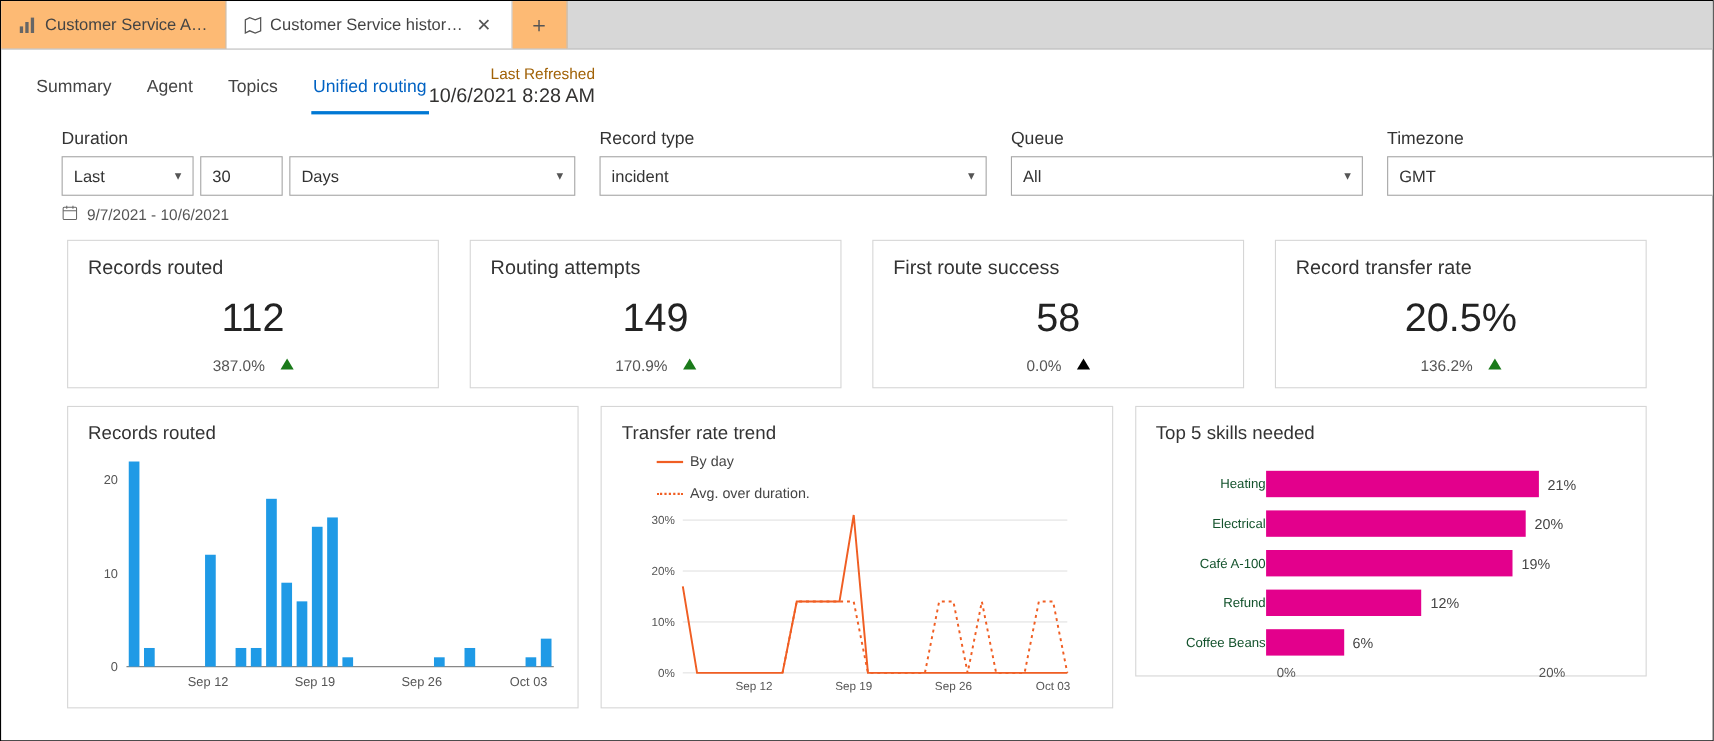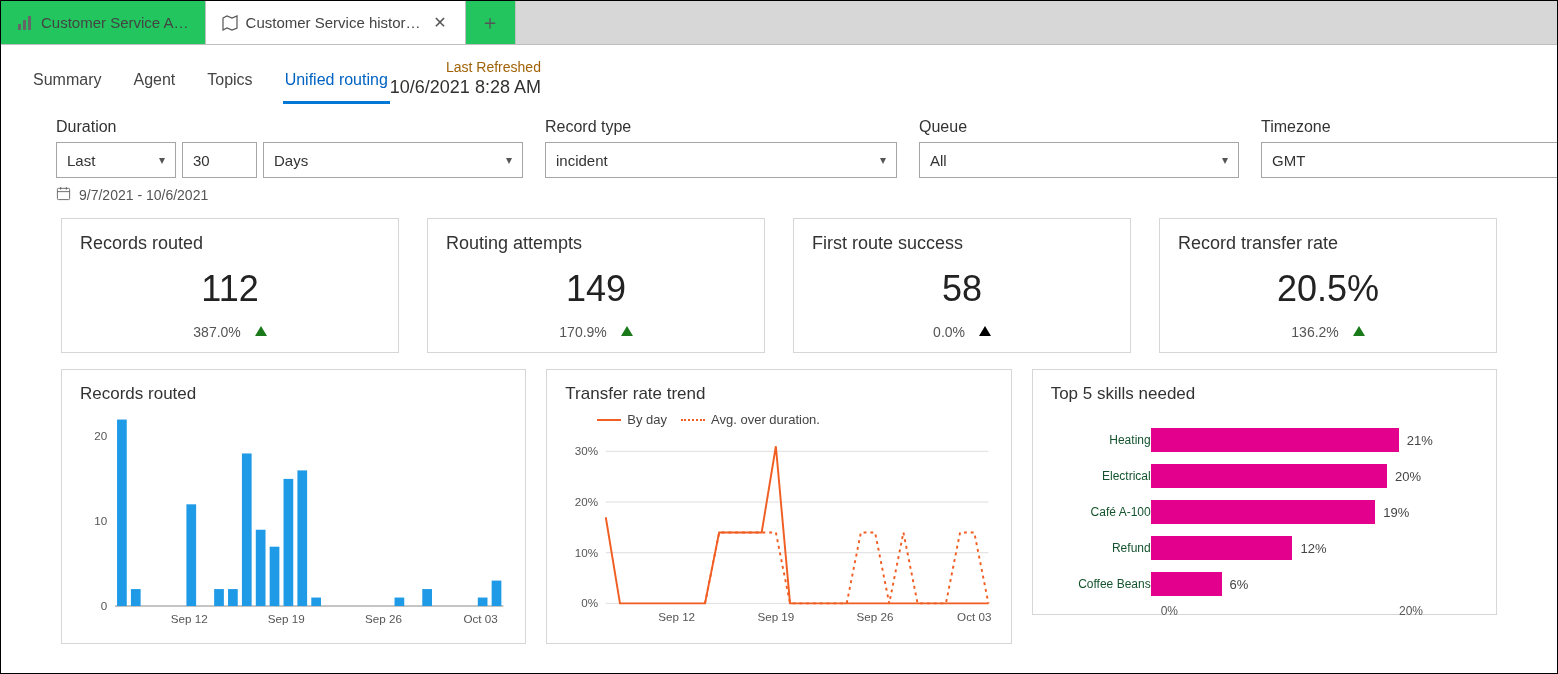--- a/index.html
+++ b/index.html
@@ -1,21 +1,21 @@
 <!DOCTYPE html>
 <html><head>
 <meta charset="utf-8">
 <style>
   * { box-sizing: border-box; }
   html, body { margin: 0; padding: 0; font-family: "Segoe UI", Arial, sans-serif; background: #fff; color: #323130; }
   .app { width: 1558px; height: 674px; border: 1px solid #000; position: relative; overflow: hidden; }
 
   
   .tabstrip { height: 44px; background: #d7d7d7; display: flex; align-items: stretch; border-bottom: 1px solid #bfbfbf; }
-  .tab { display: flex; align-items: center; gap: 8px; padding: 0 16px; background: #22c55e; color: #444; font-size: 15px; cursor: pointer; border-right: 1px solid #bfbfbf; max-width: 260px; }
+  .tab { display: flex; align-items: center; gap: 8px; padding: 0 16px; background: #fdba74; color: #444; font-size: 15px; cursor: pointer; border-right: 1px solid #bfbfbf; max-width: 260px; }
   .tab.active { background: #fff; }
   .tab .ticon svg { width: 16px; height: 16px; display: block; }
   .tab .label { white-space: nowrap; overflow: hidden; text-overflow: ellipsis; }
   .tab .close { font-size: 16px; color: #555; padding: 0 2px; }
   .tab.newtab { width: 50px; justify-content: center; font-size: 20px; color: #555; }
 
   
   .subnav { display: flex; align-items: flex-end; justify-content: flex-start; padding: 14px 30px 0 30px; }
   .navtabs { display: flex; gap: 28px; }
   .navtab { padding: 6px 2px 12px 2px; font-size: 16px; color: #444; cursor: pointer; border-bottom: 3px solid transparent; }
@@ -50,21 +50,21 @@
   .tri-up.black { border-bottom-color: #000; }
 
   
   .charts { display: flex; gap: 20px; padding: 16px 60px 0 60px; }
   .panel { border: 1px solid #d6d6d6; background: #fff; padding: 14px 18px 10px 18px; display: flex; flex-direction: column; position: relative; }
   .panel .ptitle { font-size: 17px; color: #333; margin-bottom: 8px; }
   .p-routed { width: 475px; height: 275px; }
   .p-trend  { width: 475px; height: 275px; }
   .p-skills { width: 475px; height: 246px; }
 
-  .legend { display: flex; gap: 14px; font-size: 13px; color: #444; margin-bottom: 4px; margin-left: 32px; }
+  .legend { display: flex; gap: 14px; font-size: 13px; color: #444; margin-bottom: 4px; margin-left: 32px; flex-direction: column; }
   .lg { display: flex; align-items: center; gap: 6px; }
   .chip-solid { width: 24px; height: 0; border-top: 2px solid #f05e23; }
   .chip-dotted { width: 24px; height: 0; border-top: 2px dotted #f05e23; }
 
   .plot { position: relative; flex: 1; }
   svg.chart { position: absolute; inset: 0; width: 100%; height: 100%; }
 
   .skill-list { display: flex; flex-direction: column; gap: 12px; padding-top: 16px; }
   .skill-row { display: flex; align-items: center; }
   .skill-label { width: 100px; text-align: right; font-size: 12px; color: #14532d; }

